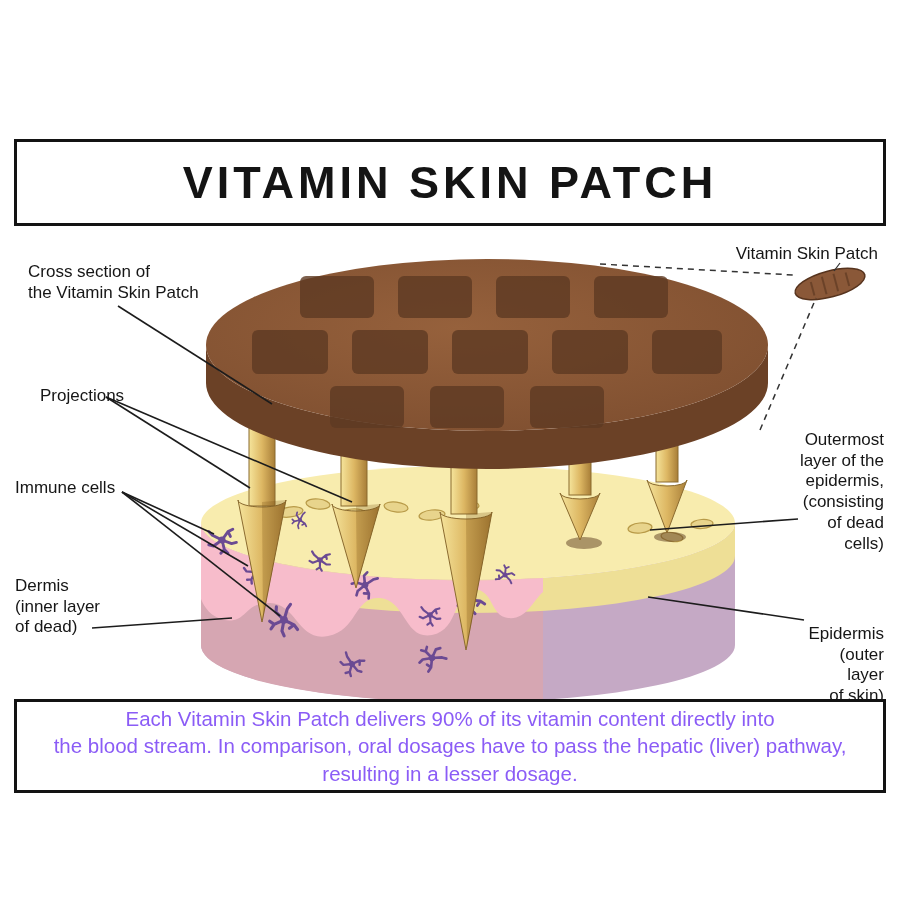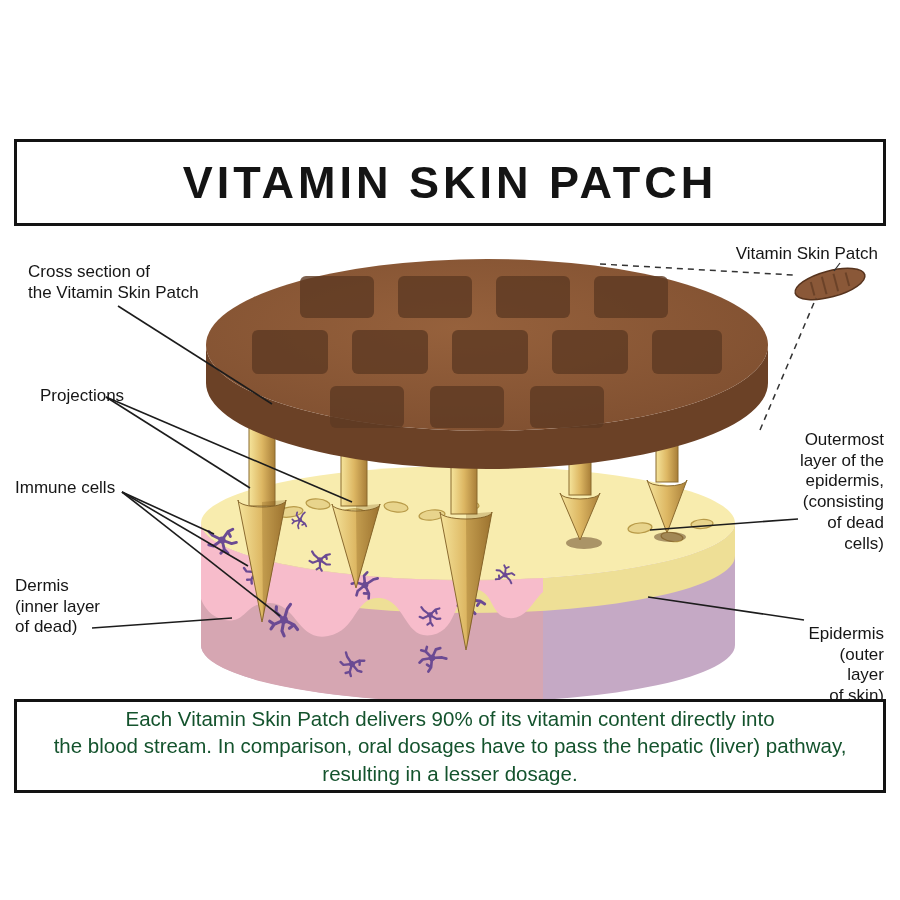--- a/index.html
+++ b/index.html
@@ -12,21 +12,21 @@
     box-sizing:border-box; display:flex; align-items:center; justify-content:center;
   }
   #title-box { left:14px; top:139px; width:872px; height:87px; }
   #title-box h1 {
     margin:0; font-size:45px; font-weight:bold; letter-spacing:4px; color:#141414;
     white-space:nowrap;
   }
   #footer-box { left:14px; top:699px; width:872px; height:94px; }
   #footer-box p {
     margin:4px; font-size:20.5px; line-height:1.32; text-align:center;
-    white-space:pre-line; color:#14532d;
+    white-space:pre-line; color:#8b5cf6;
   }
   .lbl {
     position:absolute; font-size:17px; line-height:1.22; color:#161616;
     white-space:pre-line;
   }
   .lbl.right { text-align:right; }
   #lbl-cross       { left:28px;  top:262px; }
   #lbl-patch-small { right:22px; top:244px; }
   #lbl-projections { left:16px;  top:386px;margin-left:24px; }
   #lbl-immune      { left:15px;  top:478px; }

